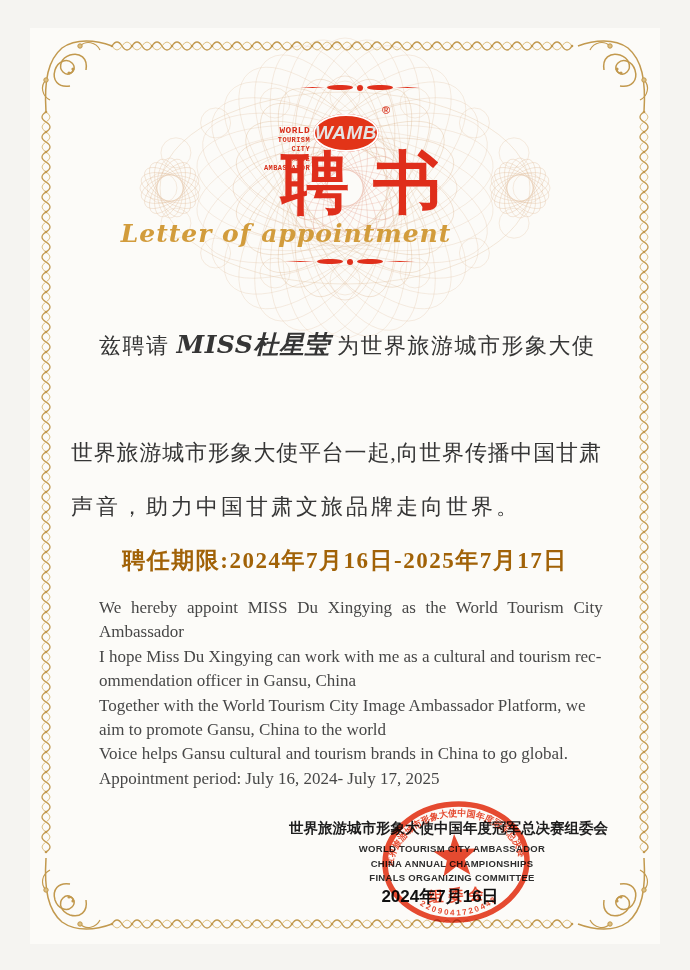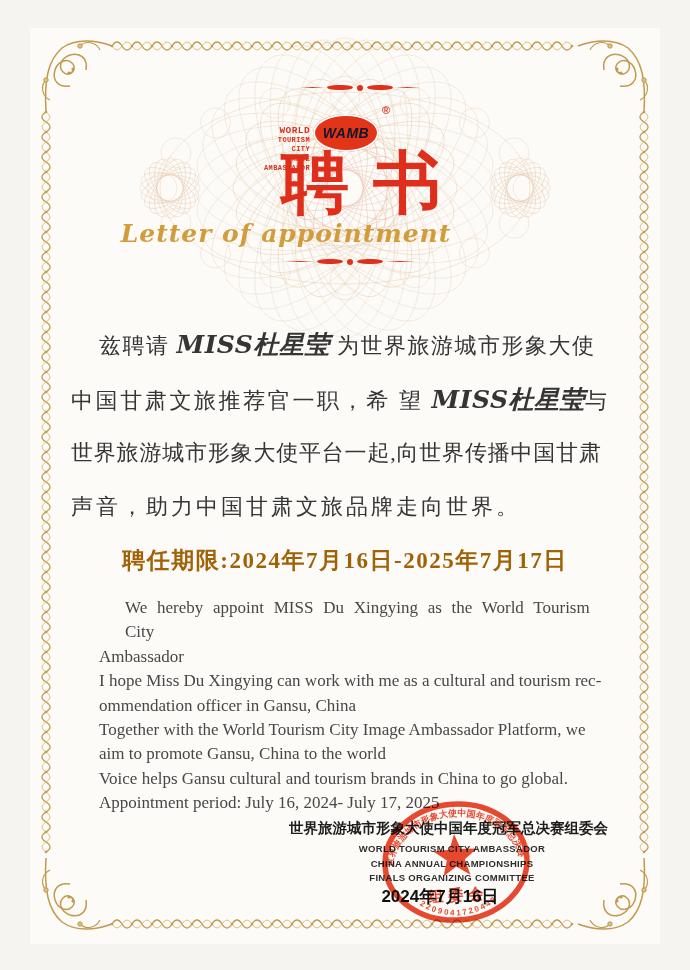--- a/index.html
+++ b/index.html
@@ -14,22 +14,22 @@
   #emblemSvg{left:145px;top:60px;}
   #stampSvg{left:380px;top:798px; mix-blend-mode:multiply; opacity:.92;}
 
   
   .logo-block{position:absolute; left:232px; top:126px; width:78px; text-align:right;
     font-family:Liberation Mono, monospace; font-weight:bold; color:#d8311d;
     font-size:7px; line-height:9.6px; letter-spacing:.4px;}
   .logo-block .big{font-size:9.5px;}
   .wamb-oval{position:absolute; left:313px; top:114px; width:66px; height:38px;
     background:#e23418; border-radius:50%; display:flex; align-items:center; justify-content:center;
-    color:#0f172a; font-family:"Liberation Sans", sans-serif; font-weight:bold; font-style:italic;
-    font-size:14px; letter-spacing:.5px; box-shadow:0 0 0 2px #fff inset;}
+    color:#e5e5e5; font-family:"Liberation Sans", sans-serif; font-weight:bold; font-style:italic;
+    font-size:19px; letter-spacing:.5px; box-shadow:0 0 0 2px #fff inset;}
   .reg-mark{position:absolute; left:382px; top:104px; color:#d8311d; font-size:11px;
     font-family:"Liberation Sans", sans-serif; font-weight:bold;}
   .title-cn{position:absolute; left:16px; top:148px; width:690px; text-align:center;
     color:#df2e1b; font-size:68px; font-weight:bold; letter-spacing:24px; text-indent:24px;
     font-family:"Liberation Serif", serif; line-height:1.05;}
   .subtitle{position:absolute; left:0; top:219px; width:572px; text-align:center;
     color:#d29c3c; font-style:italic; font-weight:bold; font-size:25px;
     font-family:"DejaVu Serif", serif; letter-spacing:1px;}
   .red-divider{position:absolute; height:7px; display:flex; align-items:center;}
   .red-divider .line{flex:1; height:1.5px; background:linear-gradient(90deg,rgba(224,48,28,0),#e0301c,rgba(224,48,28,0));}
@@ -43,21 +43,21 @@
   .indent{text-indent:28px;}
   .script-name{font-family:"DejaVu Serif", serif; font-style:italic; font-weight:bold;
     font-size:25px; letter-spacing:.5px;}
   .period-line{position:absolute; left:0; top:545px; width:690px; text-align:center;
     color:#a16207; font-size:23px; font-weight:bold; letter-spacing:1.5px;
     font-family:"Liberation Serif", serif;}
 
   
   .en-block{position:absolute; left:99px; top:596px; width:512px;
     color:#474747; font-size:17px; line-height:24.4px; font-family:"Liberation Serif", serif;}
-  .en-block .just{word-spacing:5.5px;margin-left:26px;}
+  .en-block .just{word-spacing:5.5px;}
 
   
   .committee-cn{position:absolute; left:289px; top:819px; color:#1d1d1d;
     font-family:"Liberation Sans", sans-serif; font-weight:bold; font-size:14.5px; letter-spacing:0;}
   .committee-en{position:absolute; left:352px; top:842px; width:200px; text-align:center;
     color:#2e2e2e; font-family:"Liberation Sans", sans-serif; font-weight:bold;
     font-size:9.5px; line-height:14.6px; letter-spacing:.3px;}
   .seal-date{position:absolute; left:350px; top:885px; width:180px; text-align:center;
     color:#111; font-family:"Liberation Sans", sans-serif; font-weight:bold; font-size:17px;}
 </style>
@@ -329,23 +329,20 @@
     <span class="line"></span>
       <span class="dia"></span>
       <span class="dot"></span>
       <span class="dia"></span>
       <span class="line"></span>
   </div>
 
   <div class="cn-line ls1 indent" style="top:328px;">
     <span>兹聘请 </span><span class="script-name">MISS杜星莹</span><span> 为世界旅游城市形象大使</span>
   </div>
-  <div class="cn-line ls2" style="top:383px;">
-    <span>中国甘肃文旅推荐官一职，希 望 </span><span class="script-name">MISS杜星莹</span><span>与</span>
-  </div>
   <div class="cn-line ls3" style="top:438px;">世界旅游城市形象大使平台一起,向世界传播中国甘肃</div>
   <div class="cn-line ls4" style="top:492px;">声音，助力中国甘肃文旅品牌走向世界。</div>
   <div class="period-line">聘任期限:2024年7月16日-2025年7月17日</div>
 
   <div class="en-block">
     <div class="just">We hereby appoint MISS Du Xingying as the World Tourism City</div>
     <div>Ambassador</div>
     <div>I hope Miss Du Xingying can work with me as a cultural and tourism rec-</div>
     <div>ommendation officer in Gansu, China</div>
     <div>Together with the World Tourism City Image Ambassador Platform, we</div>

